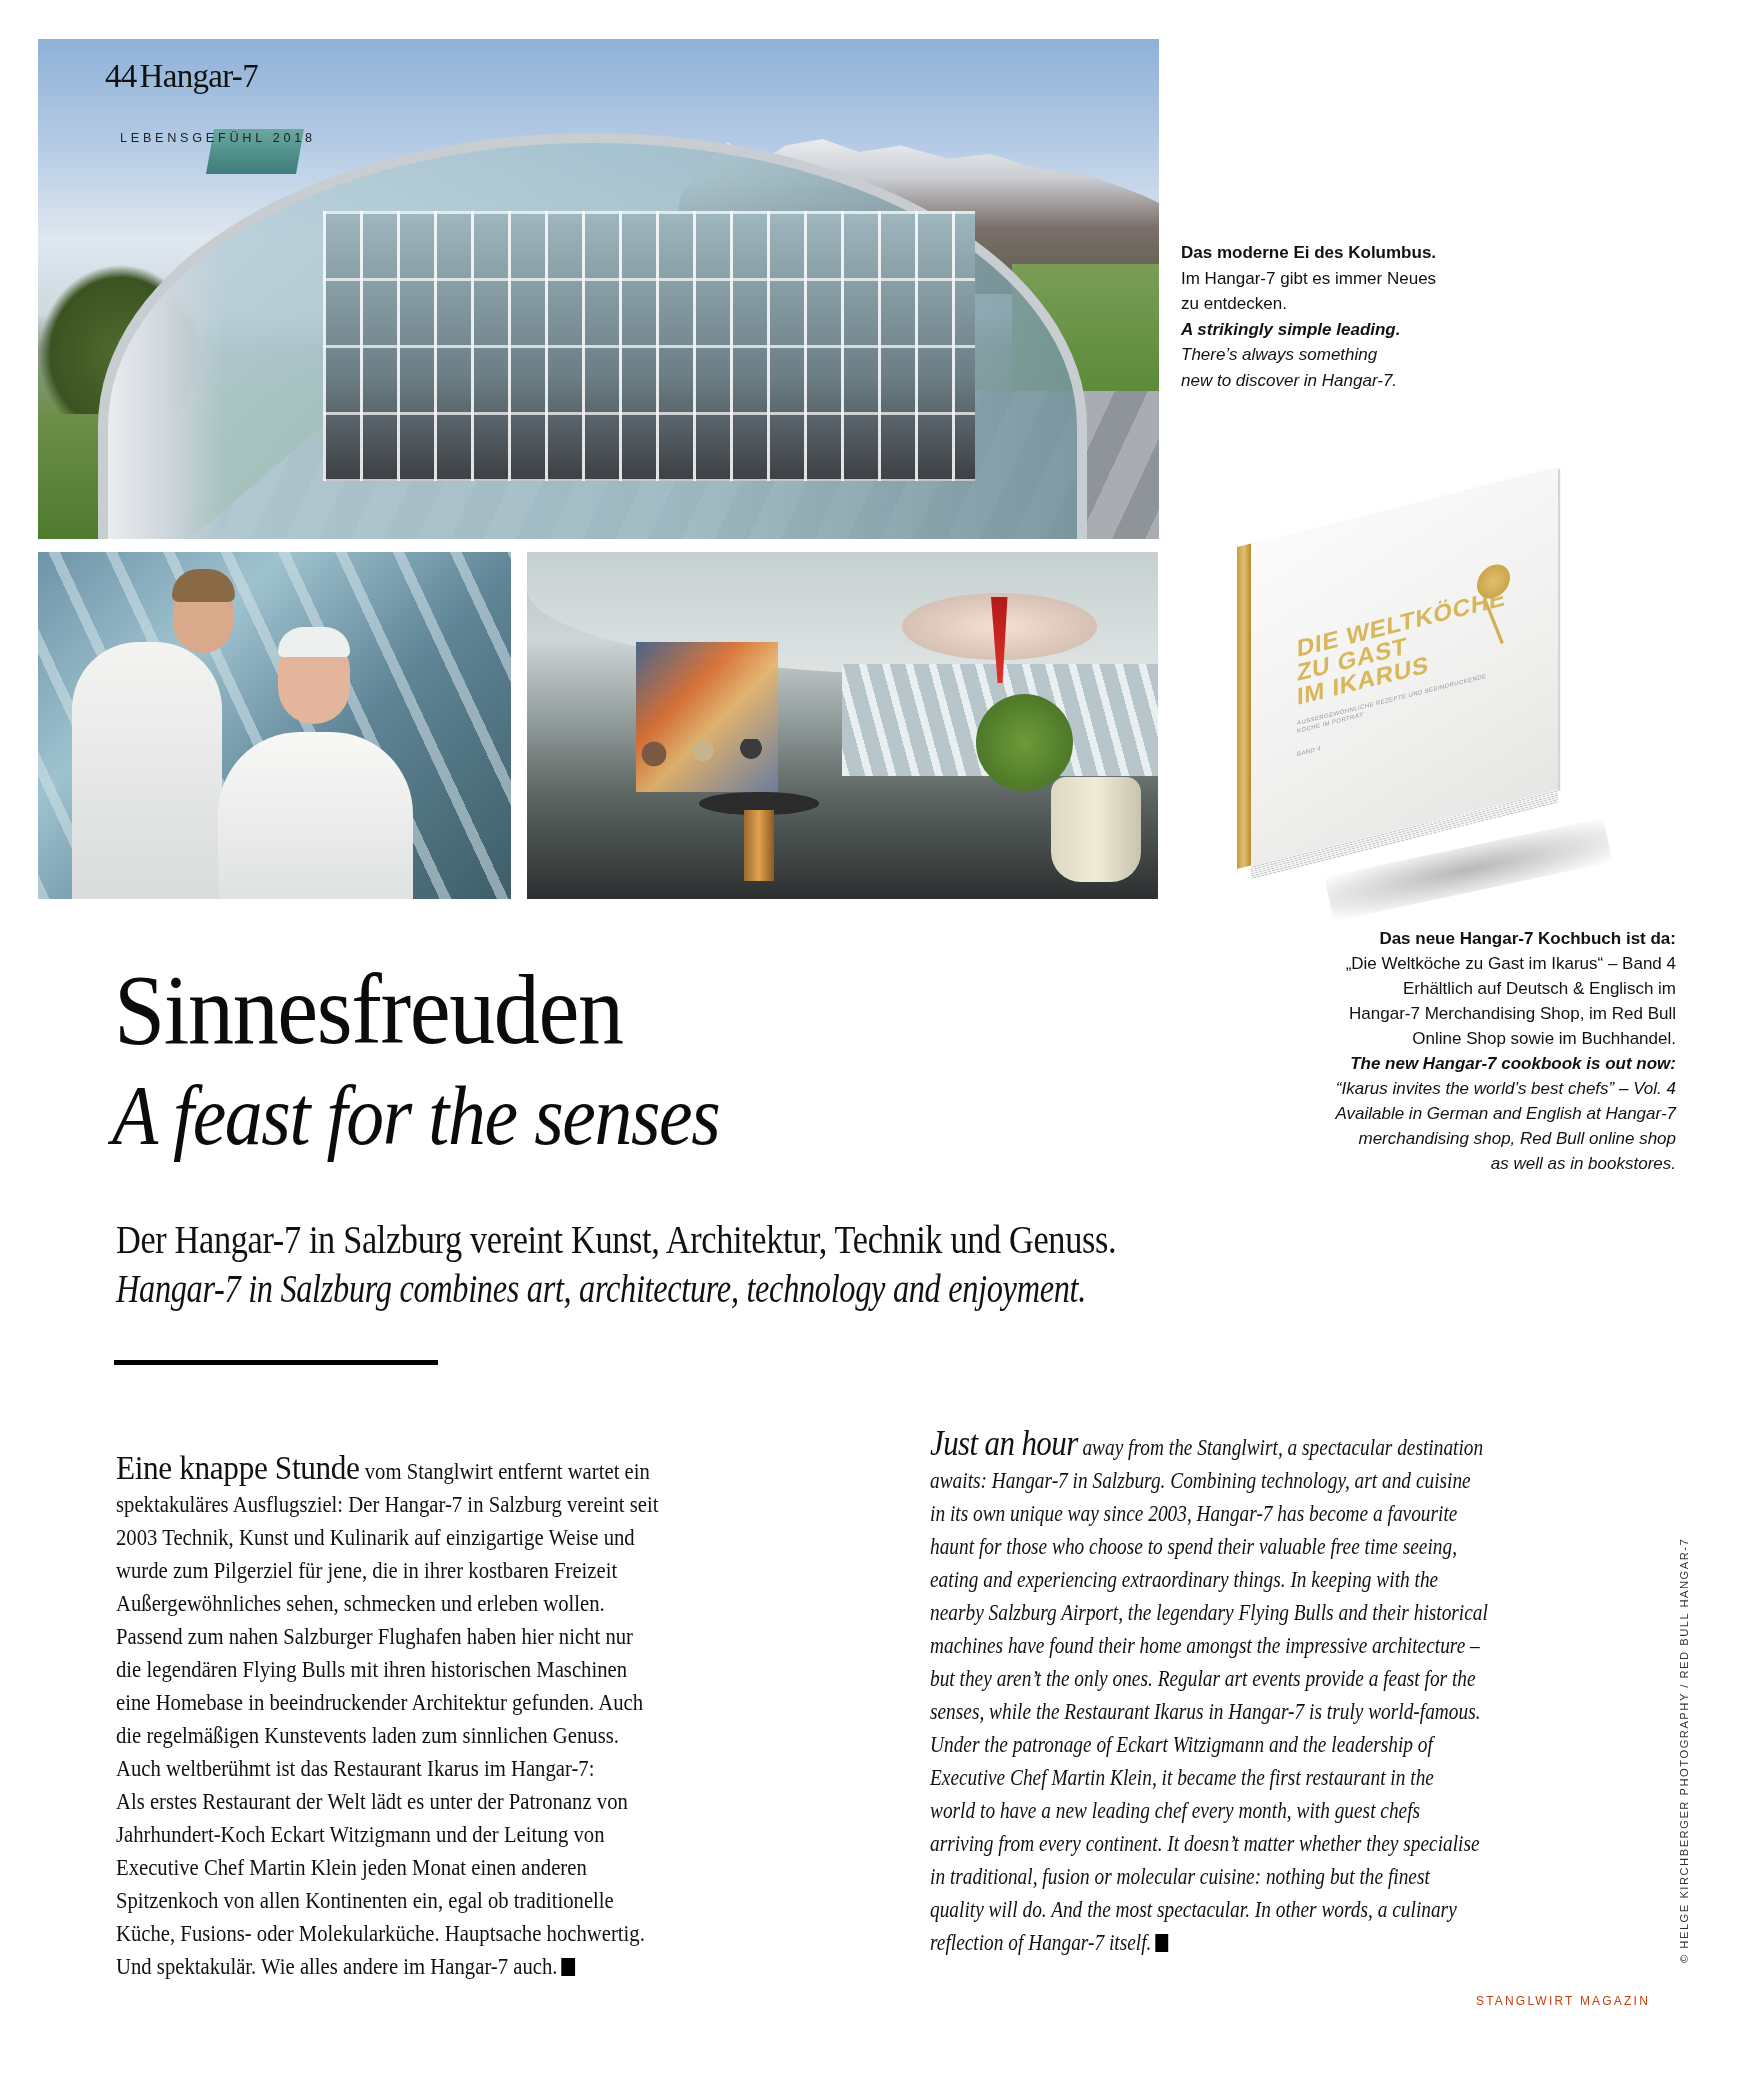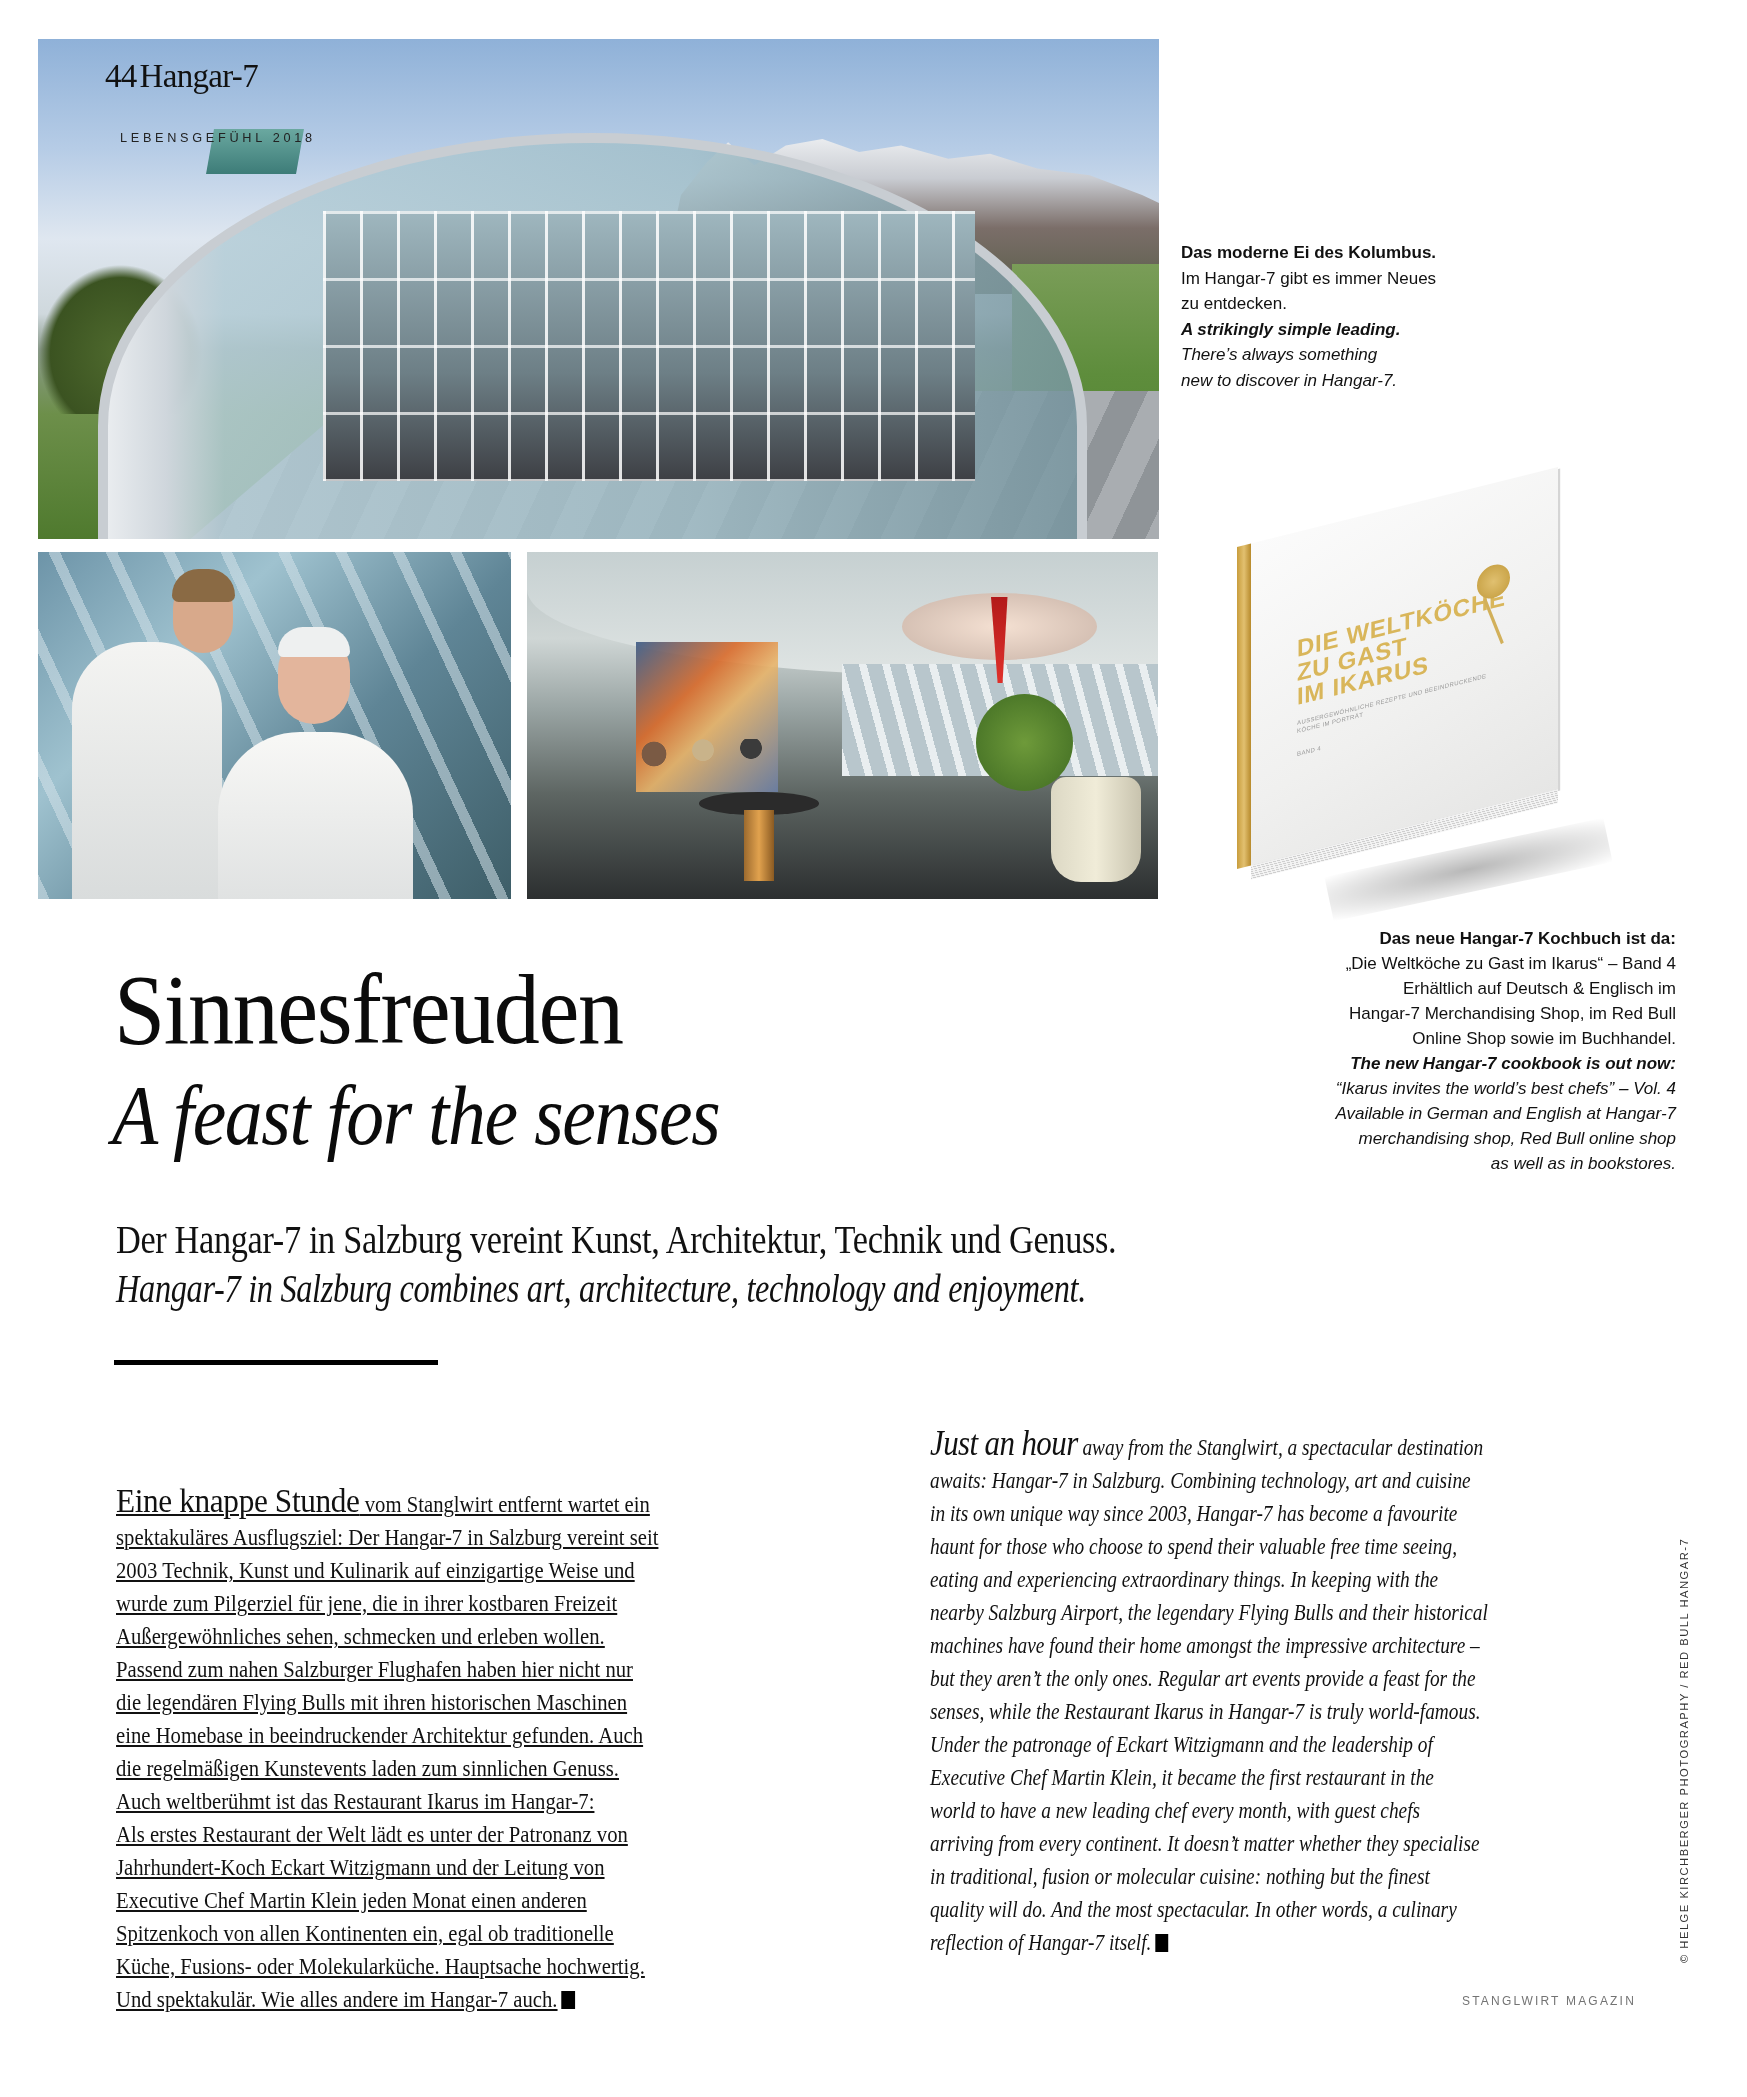--- a/index.html
+++ b/index.html
@@ -90,31 +90,31 @@
   
   #headline-de { left:114px; top:957px; font-family:"Liberation Serif", serif; font-size:99px; line-height:105px; letter-spacing:-1.5px; color:#0b0b0b; transform:scaleX(0.93); transform-origin:left top; white-space:nowrap; }
   #headline-en { left:112px; top:1067px; font-family:"Liberation Serif", serif; font-style:italic; font-size:84px; line-height:97px; letter-spacing:-1.5px; color:#0b0b0b; transform:scaleX(0.9); transform-origin:left top; white-space:nowrap; }
   #standfirst-de { left:116px; top:1217px; font-family:"Liberation Serif", serif; font-size:39px; line-height:46px; color:#111; white-space:nowrap; transform:scaleX(0.88); transform-origin:left top; letter-spacing:-0.4px; }
   #standfirst-en { left:116px; top:1266px; font-family:"Liberation Serif", serif; font-style:italic; font-size:39px; line-height:46px; color:#111; white-space:nowrap; transform:scaleX(0.83); transform-origin:left top; letter-spacing:-0.4px; }
   #rule { left:114px; top:1360px; width:324px; height:4.5px; background:#000; }
 
   
   .col { font-family:"Liberation Serif", serif; font-size:22.5px; line-height:33px; color:#111; }
   .col .line { display:block; white-space:nowrap; transform-origin:left top; }
-  #col-de { left:116px; top:1484px; width:719px;text-decoration:underline; }
+  #col-de { left:116px; top:1451px; width:719px; }
   #col-de .line { transform:scaleX(0.92); }
   #col-de .lead { font-size:34px; letter-spacing:-0.4px; }
   #col-en { left:923px; top:1427px; width:734px; font-style:italic;margin-left:7px; }
   #col-en .line { transform:scaleX(0.86); }
   #col-en .lead { font-size:36px; letter-spacing:-0.7px; }
   .endmark { display:inline-block; width:15px; height:18px; background:#000; vertical-align:-1.5px; margin-left:4.5px; }
 
   
   #credit { left:1678px; top:1963px; font-family:"Liberation Sans", sans-serif; font-size:11.2px; letter-spacing:1.5px; color:#333; transform:rotate(-90deg); transform-origin:left top; white-space:nowrap; }
-  #footer { left:1448px; top:1994px; width:202px; text-align:center; font-family:"Liberation Sans", sans-serif; font-size:12px; letter-spacing:2.2px; color:#737373; }
+  #footer { left:1448px; top:1994px; width:202px; text-align:right; font-family:"Liberation Sans", sans-serif; font-size:12px; letter-spacing:2.2px; color:#c2410c; }
 </style>
 </head>
 <body>
 
 <div id="hero" class="abs" aria-label="hangar-7-glass-dome-with-mountains">
   <div class="mountain"></div>
   <div class="trees"></div>
   <div class="field"></div>
   <div class="apron"></div>
   <div class="roof"></div>

